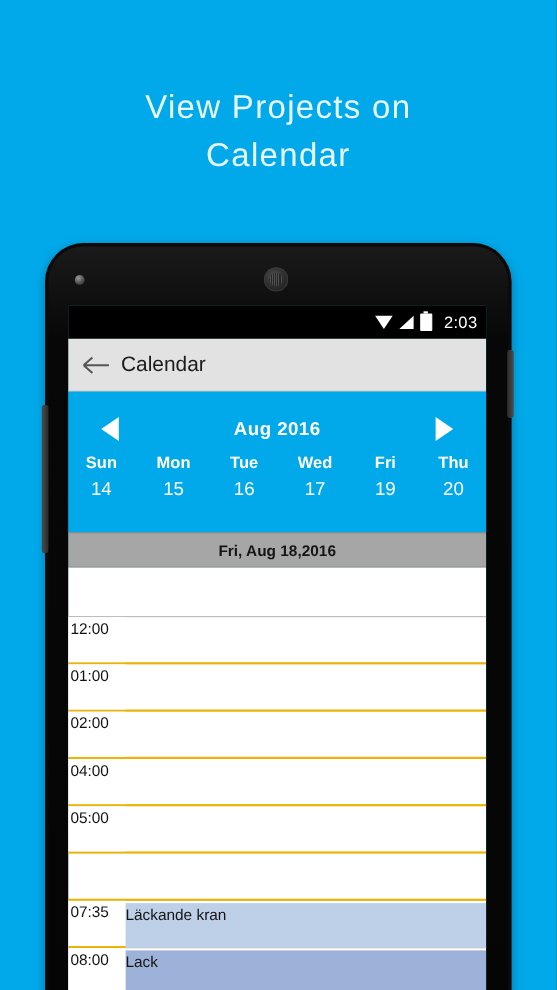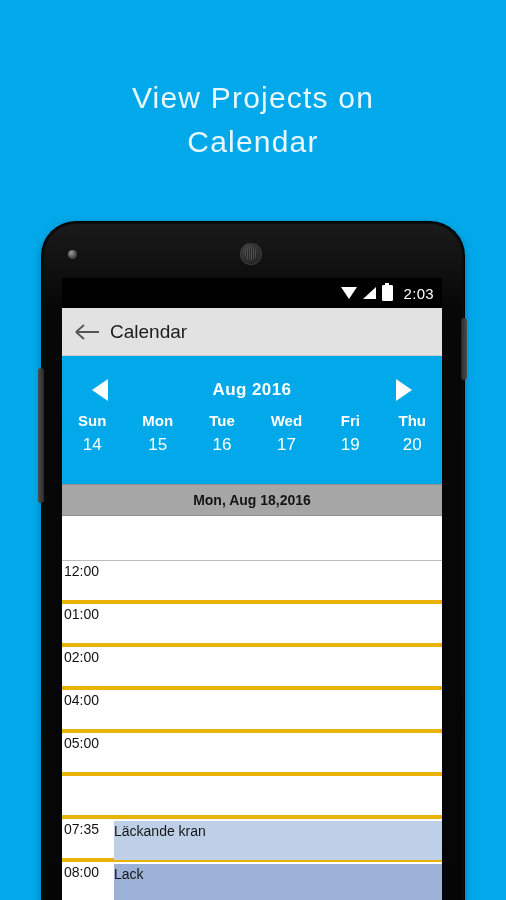--- a/index.html
+++ b/index.html
@@ -265,21 +265,21 @@
     background: #ffffff;
     border-bottom: 1px solid #bdbdbd;
   }
 
   
   .time-grid {
     background: #ffffff;
   }
   .time-row {
     height: 43px;
-    border-bottom: 4px solid #eab308;
+    border-bottom: 2px solid #eab308;
     display: flex;
     position: relative;
     box-sizing: border-box;
   }
   .time-label {
     width: 52px;
     flex: none;
     font-size: 14px;
     color: #111111;
     padding: 2px 0 0 2px;
@@ -370,21 +370,21 @@
           <div class="day-num">19</div>
         </div>
         <div class="day-cell">
           <div class="day-name">Thu</div>
           <div class="day-num">20</div>
         </div>
       </div>
   </div>
 
   <div class="date-banner">
-    <span class="date-banner-text">Mon, Aug 18,2016</span>
+    <span class="date-banner-text">Fri, Aug 18,2016</span>
   </div>
 
   <div class="allday-strip"></div>
 
   <div class="time-grid" id="time-grid">
       <div class="time-row">
         <div class="time-label">12:00</div>
         <div class="slot-area"></div>
       </div>
       <div class="time-row">

